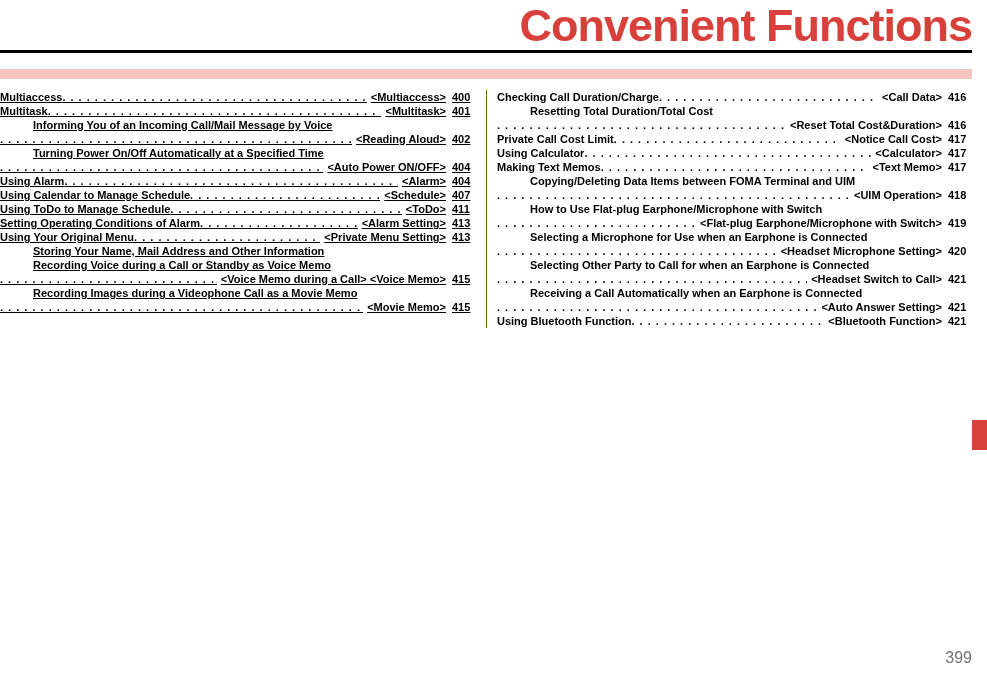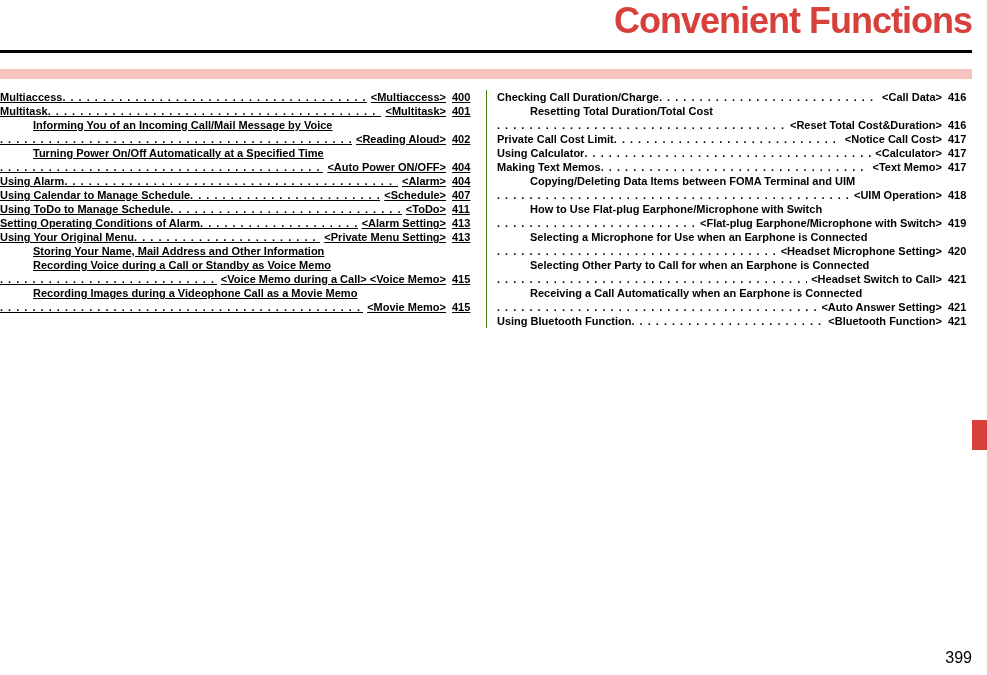--- a/index.html
+++ b/index.html
@@ -1,33 +1,33 @@
 <!DOCTYPE html>
 <html><head>
 <meta charset="utf-8">
 <style>
 * { margin: 0; padding: 0; box-sizing: border-box; }
 body { width: 987px; height: 675px; background: #fff; font-family: Arial, Helvetica, sans-serif; position: relative; }
-.title { position: absolute; top: 0; right: 15px; font-size: 36px; font-weight: bold; color: #d8403b; letter-spacing: -1px; }
+.title { position: absolute; top: 0; right: 15px; font-size: 45px; font-weight: bold; color: #d8403b; letter-spacing: -1px; }
 .title-line { position: absolute; top: 50px; left: 0; right: 15px; height: 3px; background: #000; }
 .red-band { position: absolute; top: 69px; right: 15px; width: 972px; height: 10px; background: #f6c4c0; }
 .side-tab { position: absolute; top: 420px; right: 0; width: 15px; height: 30px; background: #d8403b; }
 .content { position: absolute; top: 90px; left: 0; right: 15px; display: flex; font-size: 11px; color: #000; font-weight: bold; }
 .col { width: 486px; }
 .col + .col { border-left: 1px solid #4d7c0f; }
 .col-inner-left { padding: 0 10px 0 0; text-decoration: underline; }
 .col-inner-right { padding: 0 0 0 10px; }
 .row { display: flex; line-height: 14px; }
 .desc { flex: 0 1 auto; white-space: nowrap; }
 .dots { flex: 1 1 auto; overflow: hidden; white-space: nowrap; letter-spacing: 1px; }
 .dots::before { content: " . . . . . . . . . . . . . . . . . . . . . . . . . . . . . . . . . . . . . . . . . . . . . . . . . . . . . . . . . . . . . . . . . ."; }
 .tag { flex: 0 0 auto; white-space: nowrap; padding-left: 4px; }
 .pg { flex: 0 0 auto; width: 30px; text-align: left; white-space: nowrap; padding-left: 6px; }
 .wrap-label { line-height: 14px; margin-left: 33px; }
-.pagenum { position: absolute; right: 15px; bottom: 8px; font-size: 16px; color: #000000; }
+.pagenum { position: absolute; right: 15px; bottom: 8px; font-size: 16px; color: #737373; }
 </style>
 </head>
 <body>
 
 <div class="title">Convenient Functions</div>
 <div class="title-line"></div>
 <div class="red-band"></div>
 <div class="side-tab"></div>
 
 <div class="content">

